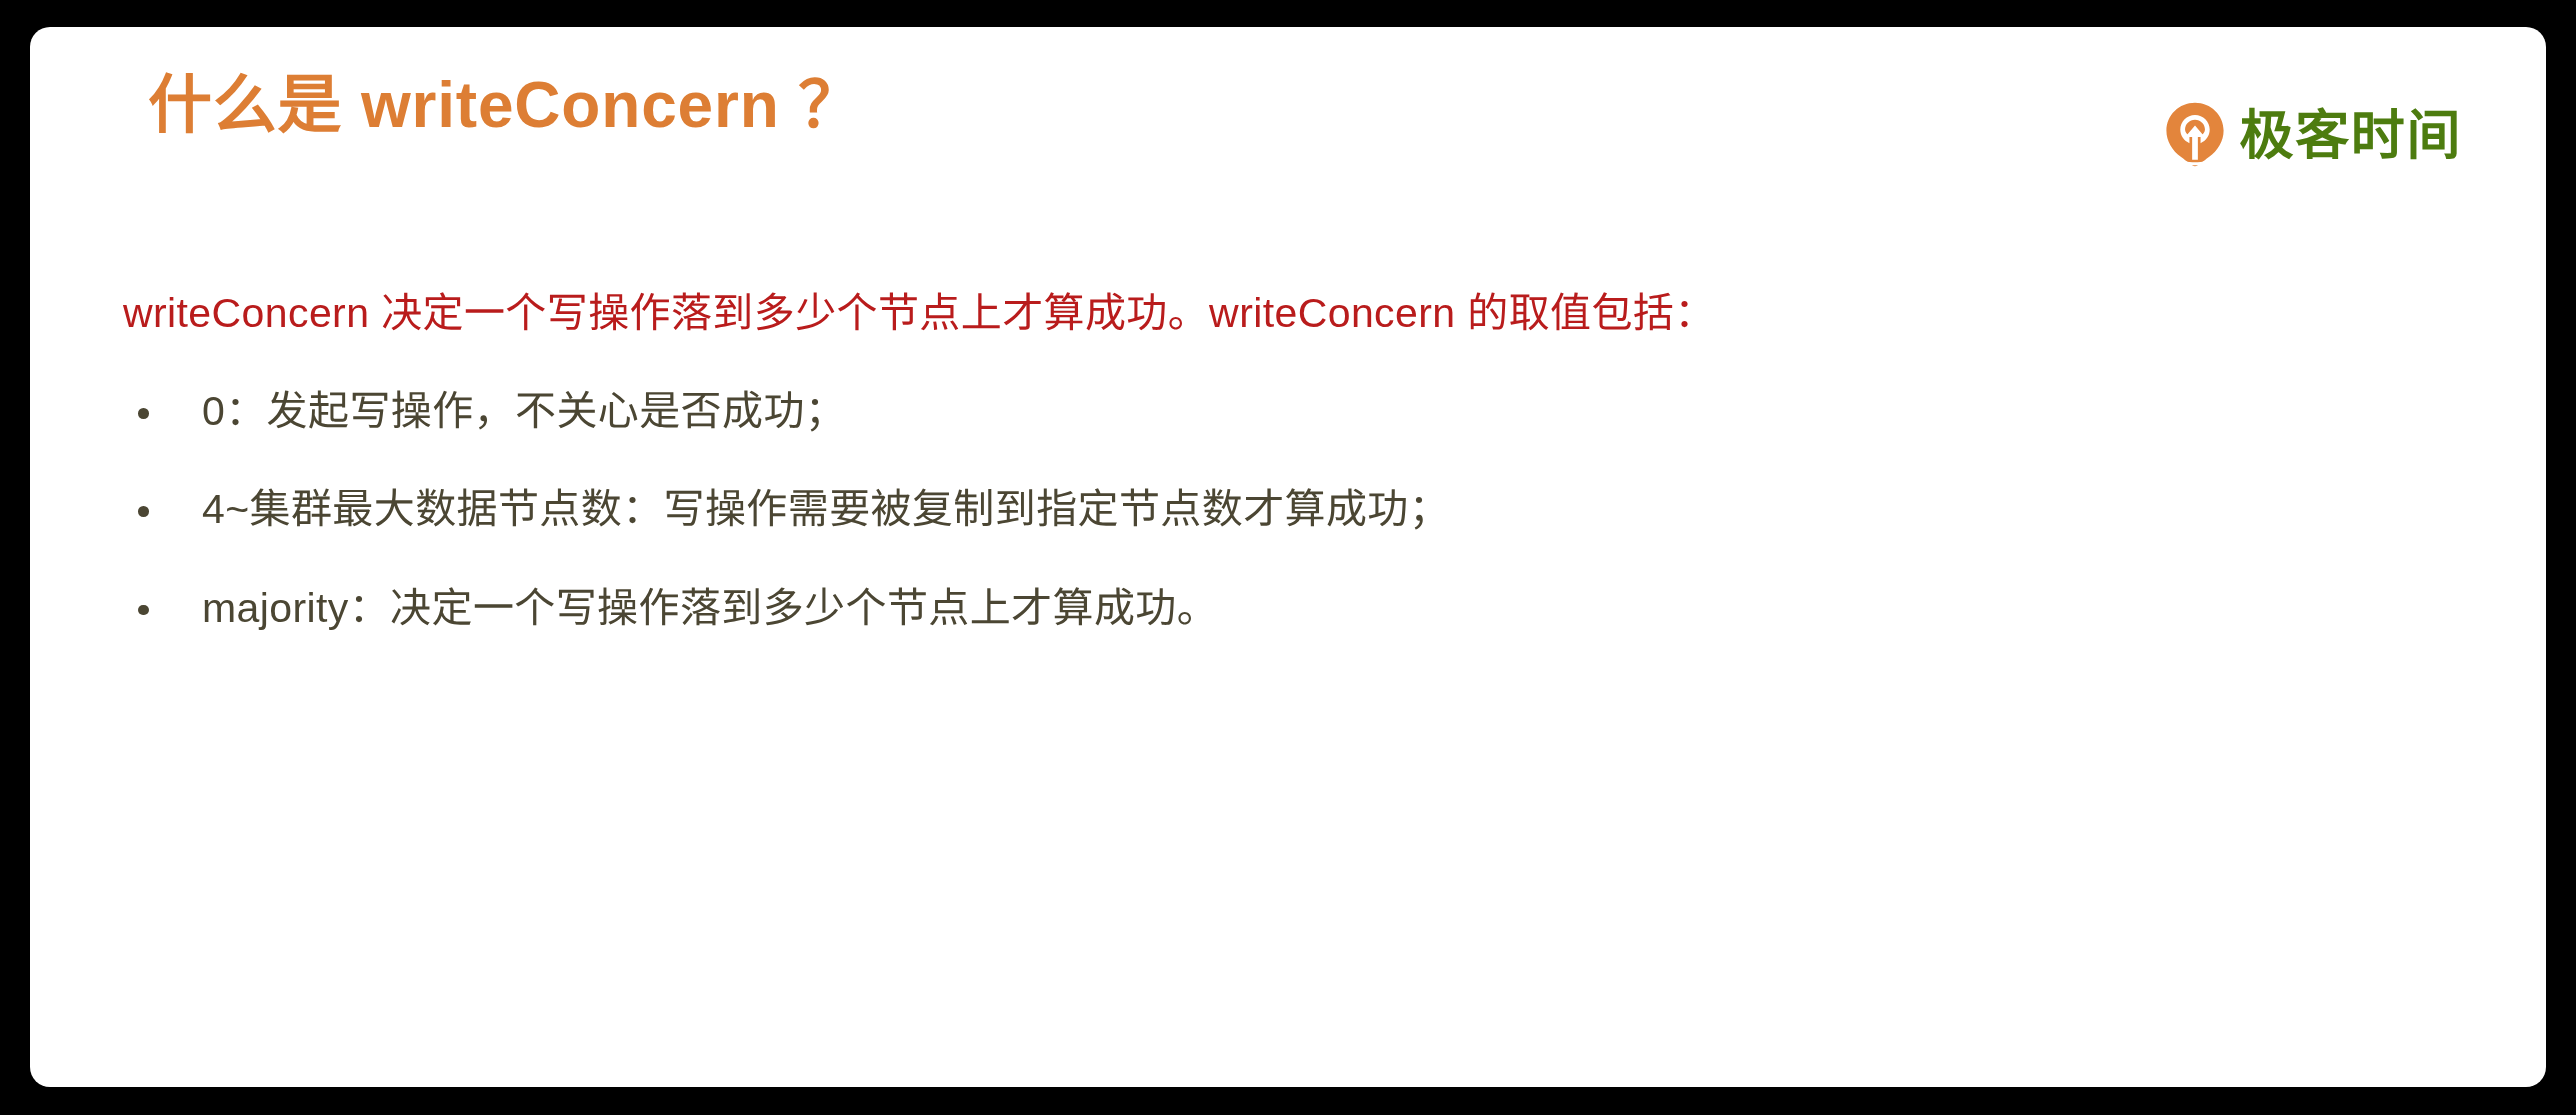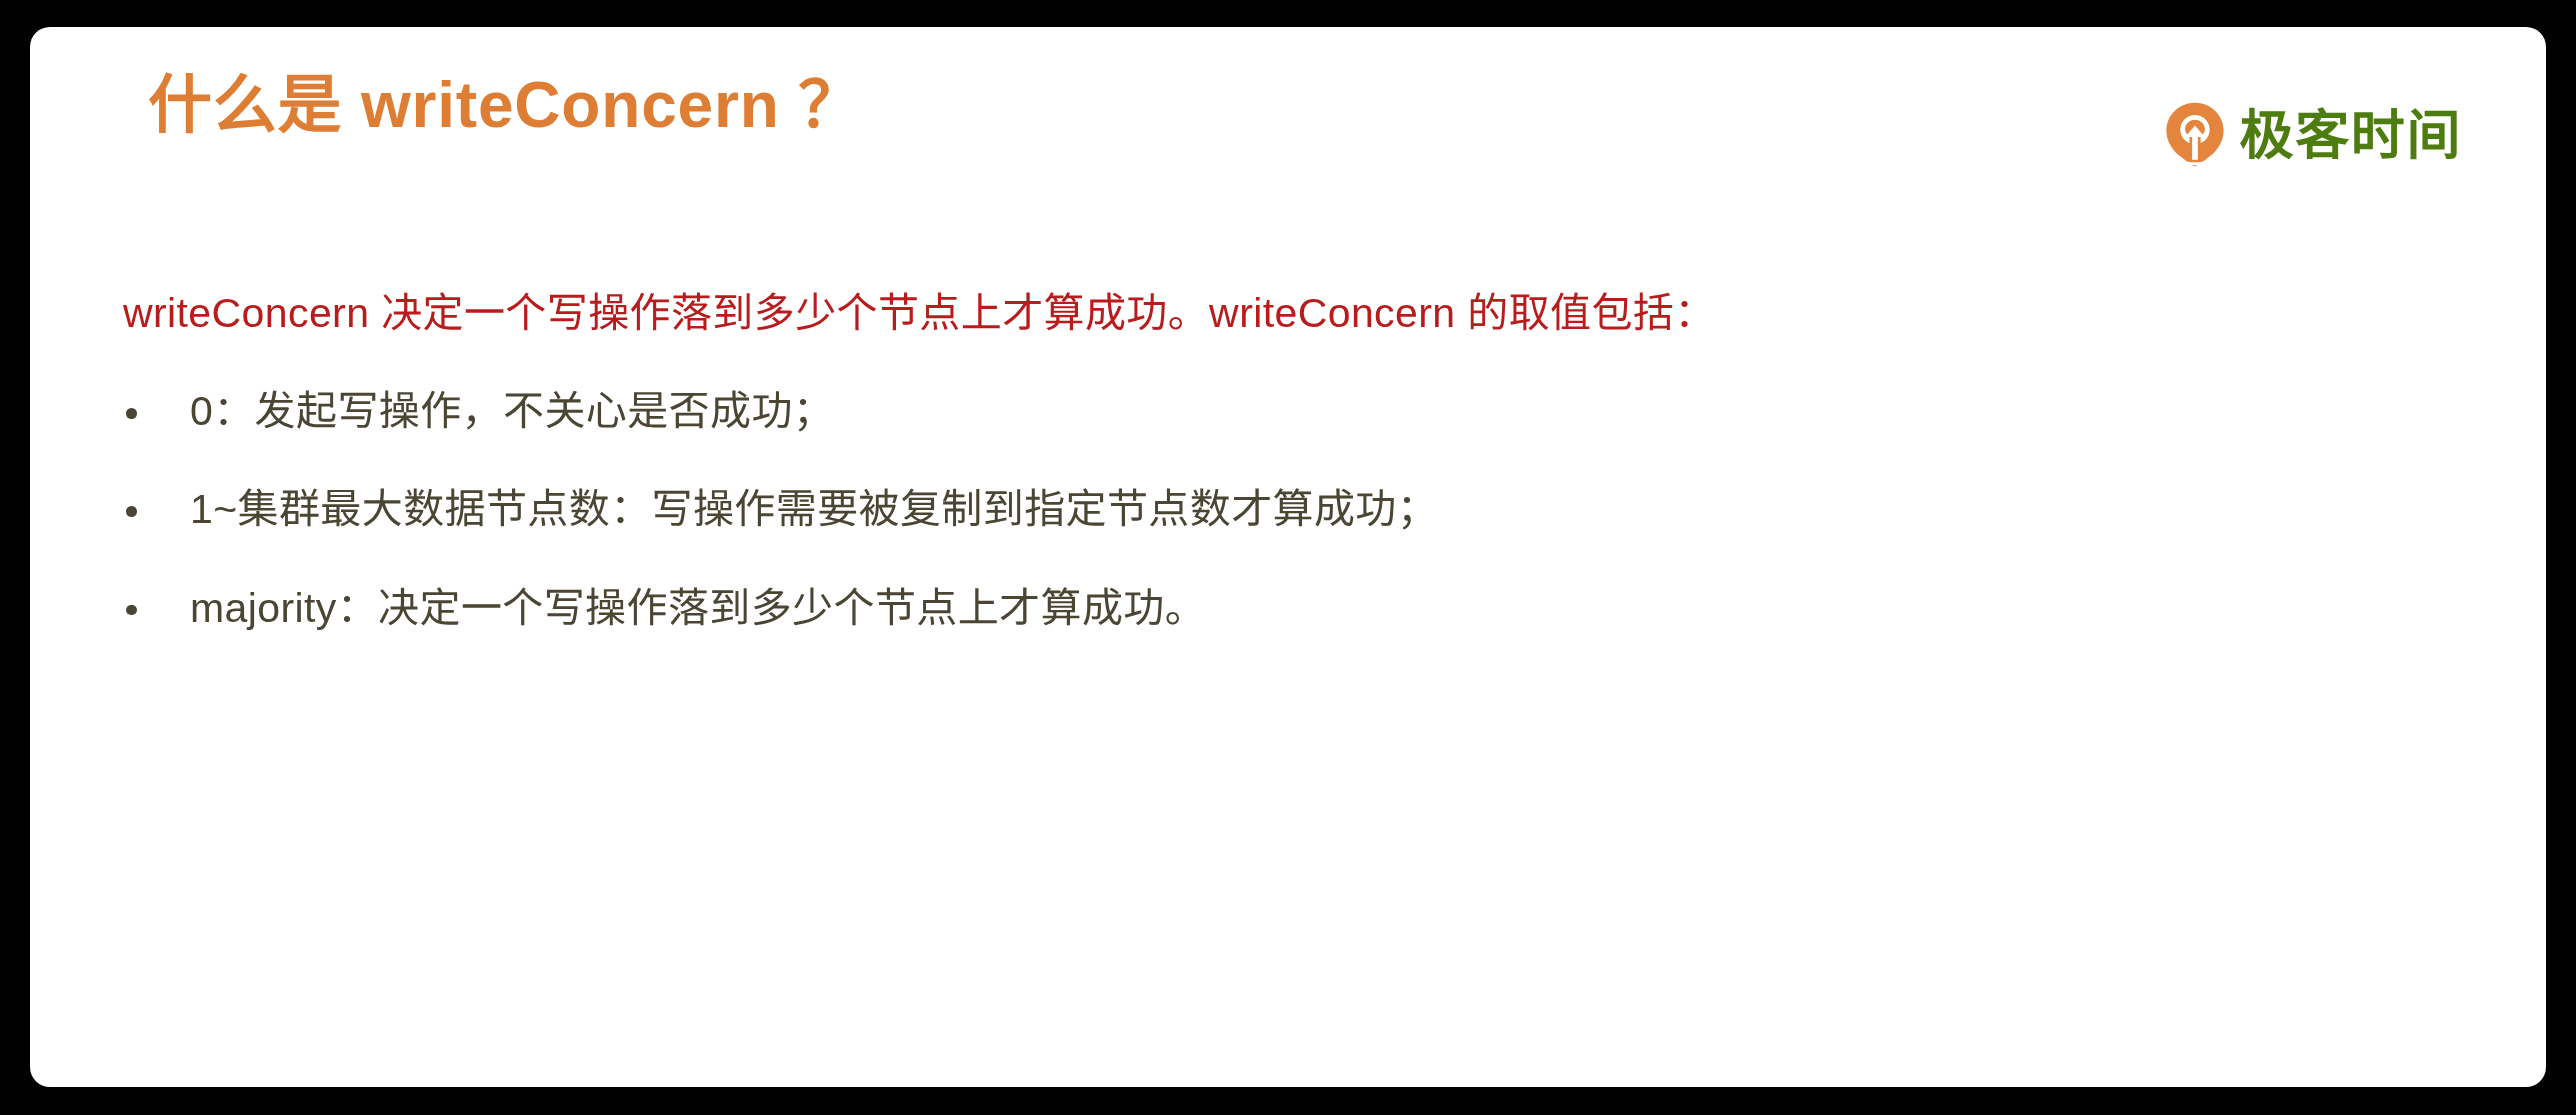--- a/index.html
+++ b/index.html
@@ -101,21 +101,21 @@
     padding-left: 31px;
   }
 
   .outro-line {
     margin: 28px 0 0 0;
     padding-left: 31px;
   }
 
   .bullet-list {
     list-style: none;
-    margin: 0;
+    margin: 12px;
     padding: 0;
   }
 
   .bullet-item {
     position: relative;
     padding-left: 98px;
     margin-top: 49px;
     color: #4b4633;
     font-size: 41px;
     line-height: 1.2;
@@ -178,21 +178,21 @@
 
       <ul class="bullet-list">
 
         <li class="bullet-item">
           <span class="bullet-marker"></span>
           <span>0：发起写操作，不关心是否成功；</span>
         </li>
 
         <li class="bullet-item">
           <span class="bullet-marker"></span>
-          <span>1~集群最大数据节点数：写操作需要被复制到指定节点数才算成功；</span>
+          <span>4~集群最大数据节点数：写操作需要被复制到指定节点数才算成功；</span>
         </li>
 
         <li class="bullet-item">
           <span class="bullet-marker"></span>
           <span>majority：决定一个写操作落到多少个节点上才算成功。</span>
         </li>
 
       </ul>
 
 

